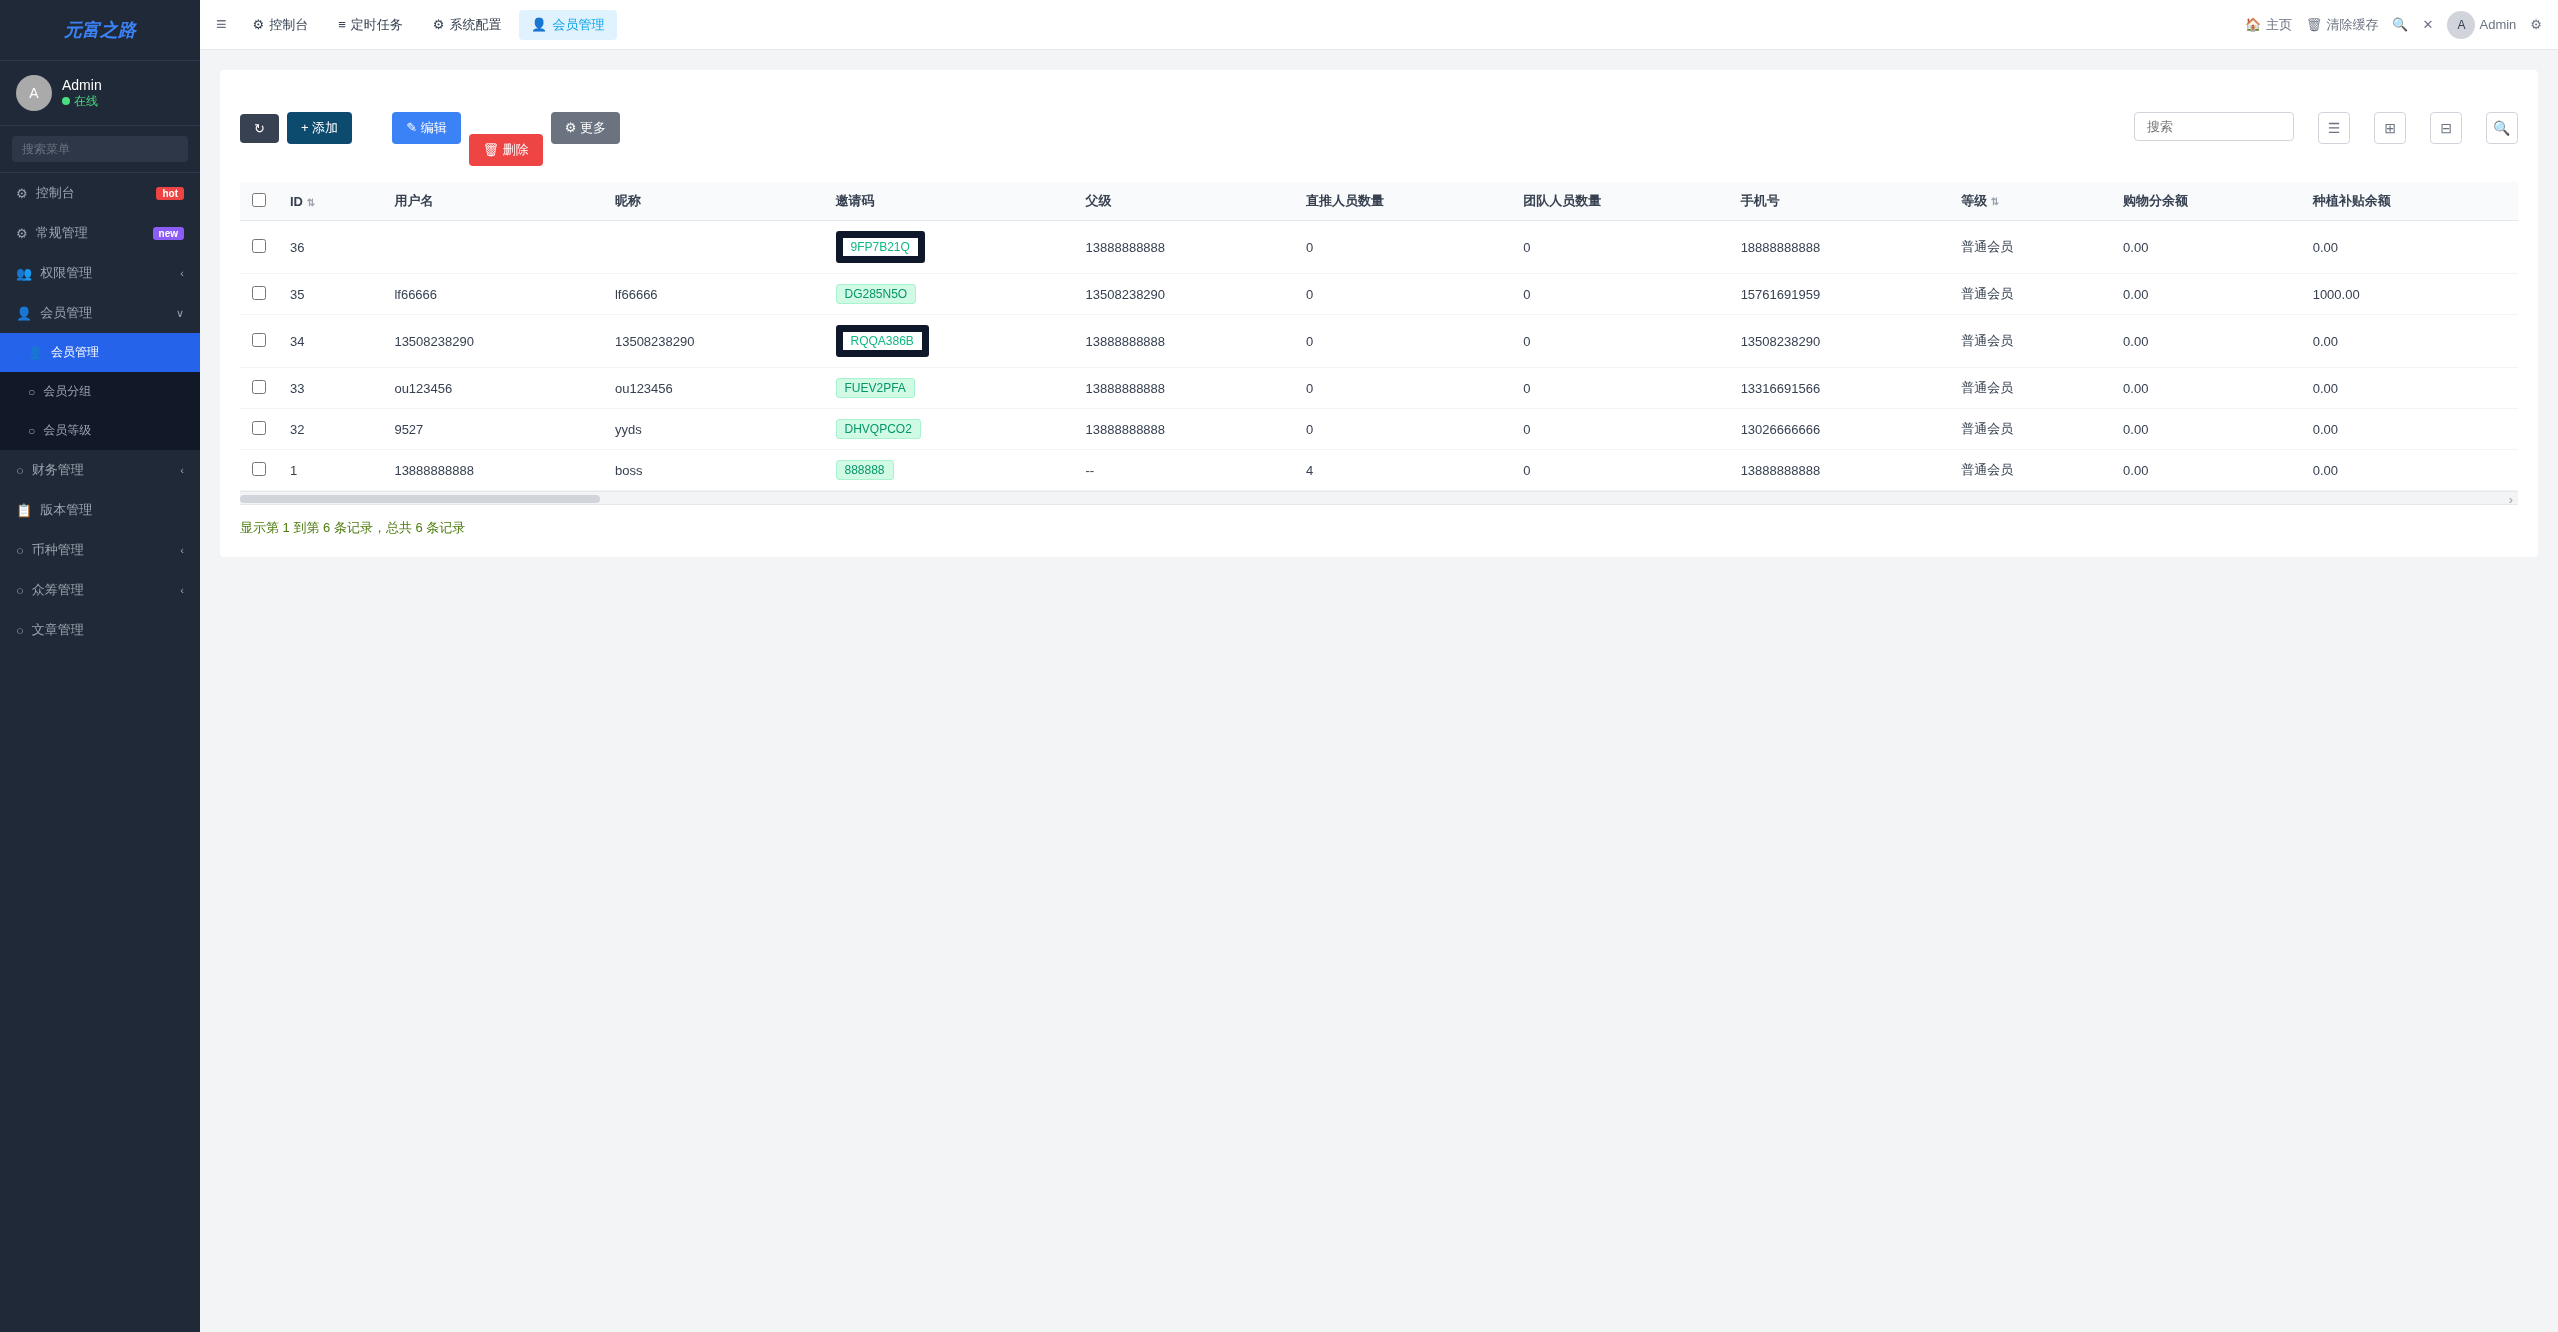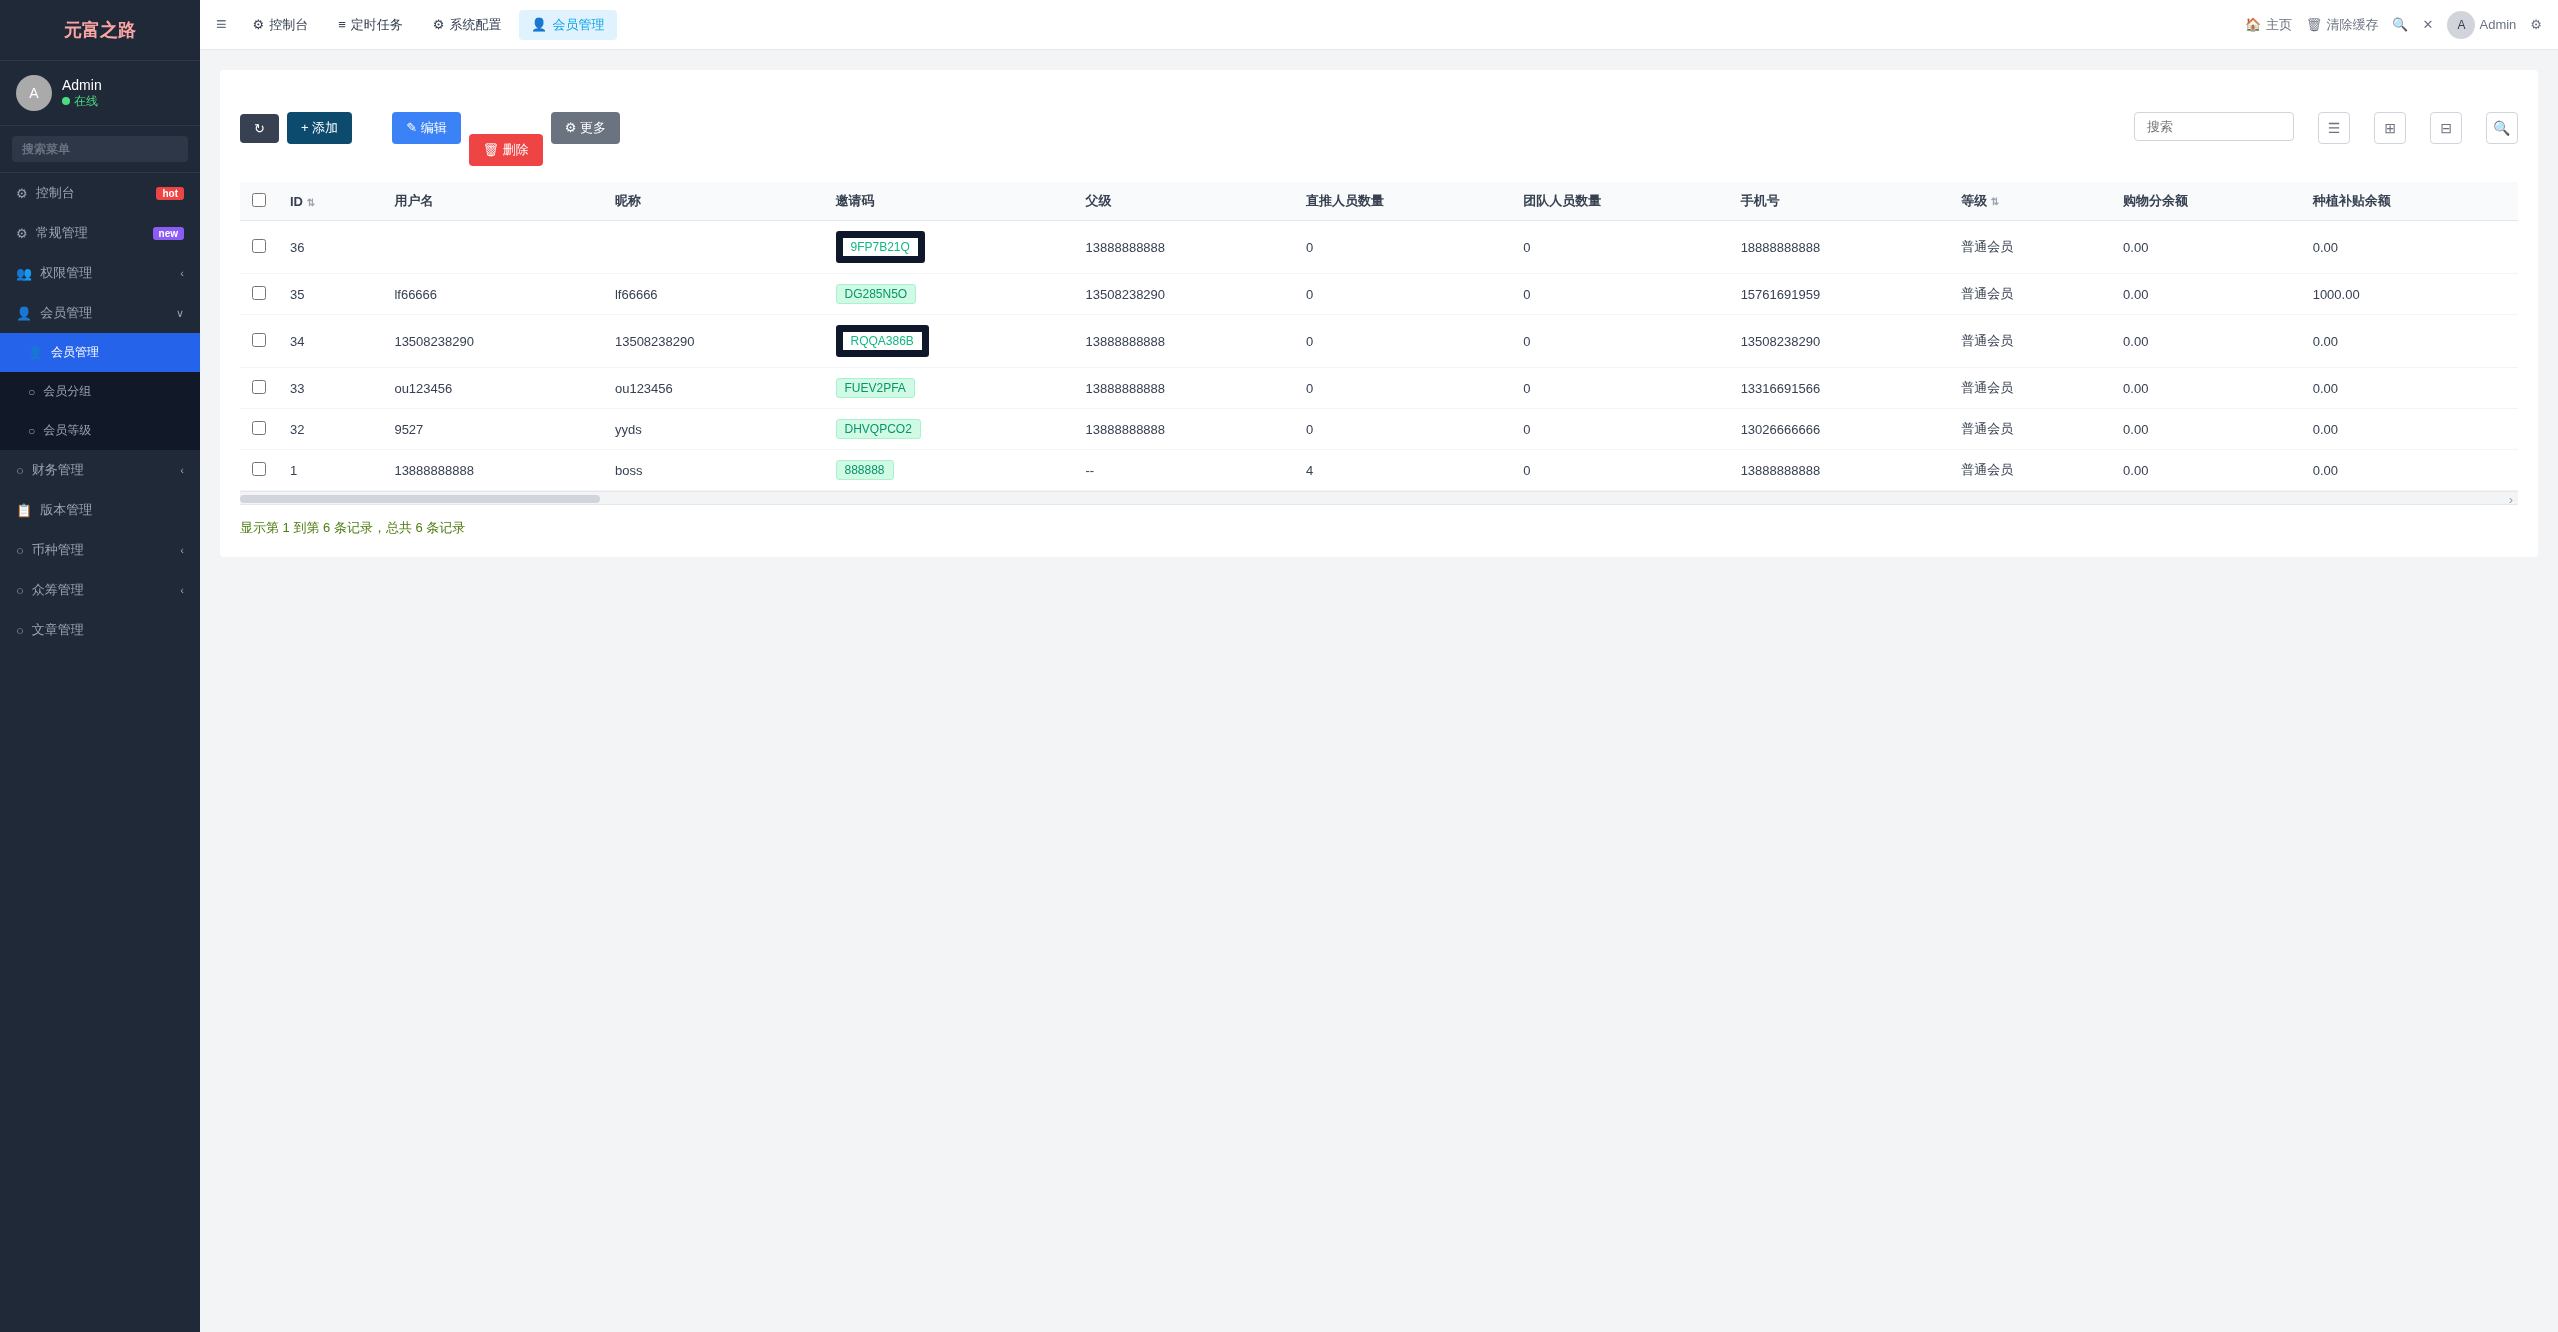--- a/index.html
+++ b/index.html
@@ -1,28 +1,28 @@
 <!DOCTYPE html>
 <html><head>
   <meta charset="utf-8">
   <style>
     * { box-sizing: border-box; margin: 0; padding: 0; }
     body { font-family: "Microsoft YaHei", "PingFang SC", sans-serif; font-size: 13px; background: #f0f2f5; display: flex; height: 100vh; overflow: hidden; }
 
     
     .sidebar { width: 200px; min-width: 200px; background: #1f2937; color: #ccc; display: flex; flex-direction: column; height: 100vh; overflow-y: auto; }
-    .sidebar-logo { padding: 18px 0; text-align: center; color: #fca5a5; font-size: 18px; font-weight: bold; border-bottom: 1px solid #2d3748; }
+    .sidebar-logo { padding: 18px 0; text-align: center; color: #3b82f6; font-size: 18px; font-weight: bold; border-bottom: 1px solid #2d3748; font-style: italic; }
     .sidebar-user { display: flex; align-items: center; padding: 14px 16px; border-bottom: 1px solid #2d3748; }
     .sidebar-avatar { width: 36px; height: 36px; border-radius: 50%; background: #aaa; display: flex; align-items: center; justify-content: center; color: #fff; font-size: 14px; margin-right: 10px; flex-shrink: 0; }
     .sidebar-user-info { display: flex; flex-direction: column; }
     .sidebar-username { color: #fff; font-size: 14px; }
     .sidebar-status { display: flex; align-items: center; gap: 4px; font-size: 12px; color: #4ade80; }
     .sidebar-status-dot { width: 8px; height: 8px; border-radius: 50%; background: #4ade80; }
     .sidebar-search { padding: 10px 12px; border-bottom: 1px solid #2d3748; }
-    .sidebar-search input { width: 100%; background: #2d3748; border: none; border-radius: 4px; padding: 6px 10px; color: #ccc; font-size: 12px; outline: none; font-weight: bold; }
+    .sidebar-search input { width: 100%; background: #2d3748; border: none; border-radius: 4px; padding: 6px 10px; color: #ccc; font-size: 12px; outline: none; }
     .sidebar-search input::placeholder { color: #6b7280; }
     .sidebar-menu { flex: 1; }
     .sidebar-item { display: flex; align-items: center; justify-content: space-between; padding: 11px 16px; cursor: pointer; color: #9ca3af; font-size: 13px; transition: background 0.2s; }
     .sidebar-item.active { background: #3b82f6; color: #fff; }
     .sidebar-item-left { display: flex; align-items: center; gap: 8px; }
     .sidebar-badge { font-size: 10px; padding: 1px 6px; border-radius: 3px; font-weight: bold; }
     .badge-hot { background: #ef4444; color: #fff; }
     .badge-new { background: #8b5cf6; color: #fff; }
     .sidebar-arrow { font-size: 11px; }
     .sidebar-sub { background: #111827; }

